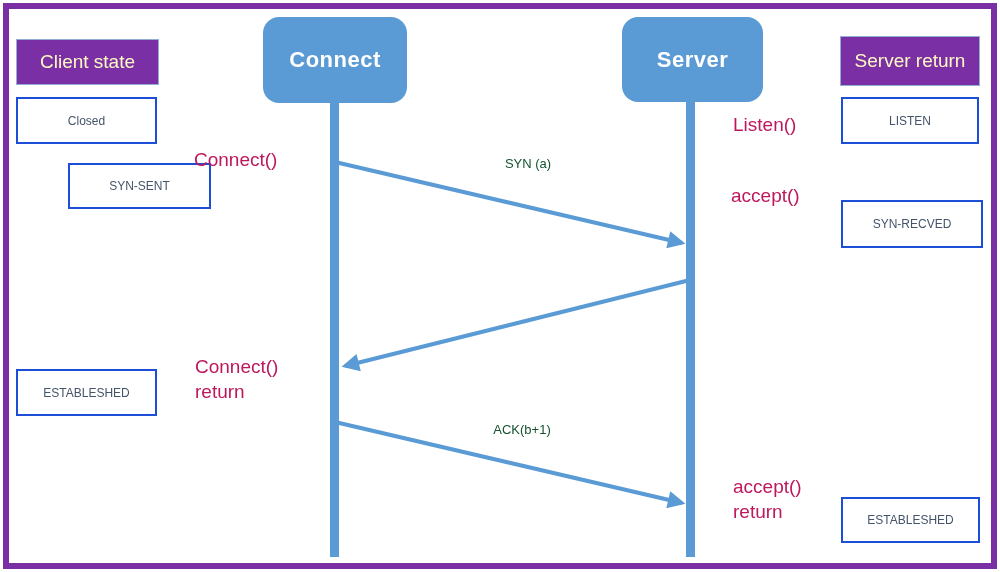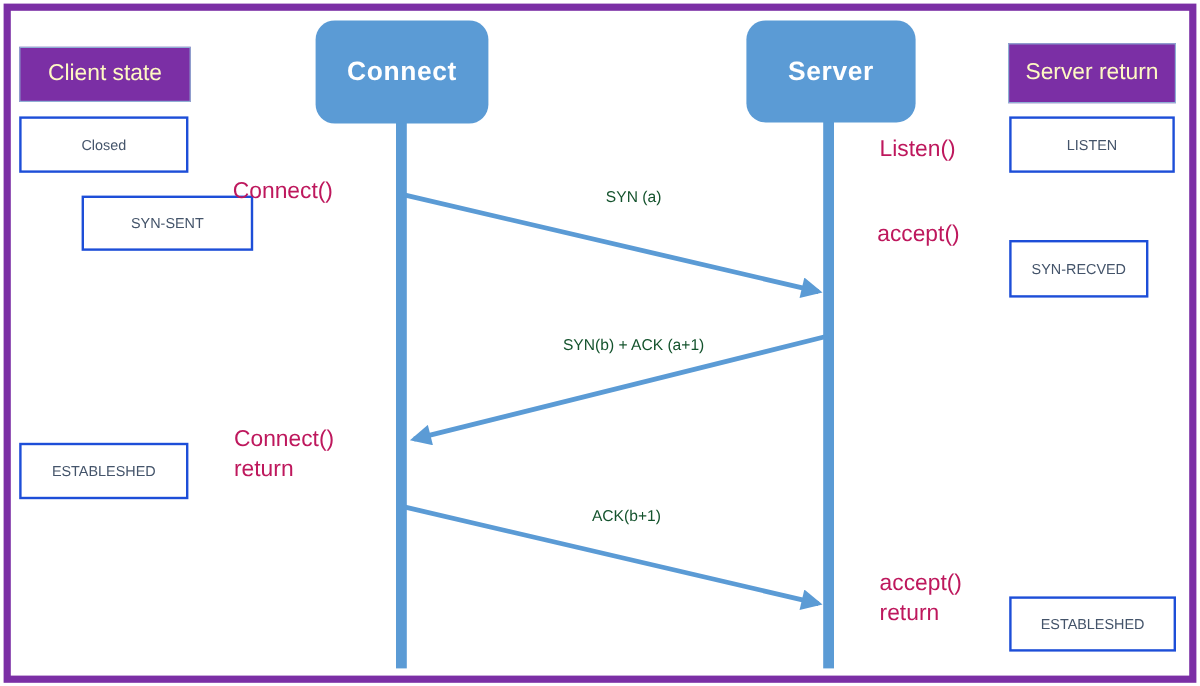--- a/index.html
+++ b/index.html
@@ -78,21 +78,21 @@
     display: flex;
     align-items: center;
     justify-content: center;
     z-index: 3;
     box-sizing: border-box;
   }
   .state-box.closed       { left: 16px;  top: 97px;  width: 141px; height: 47px; }
   .state-box.syn-sent     { left: 24px;  top: 163px; width: 143px; height: 46px; margin-left: 44px; }
   .state-box.estab-left   { left: 16px;  top: 369px; width: 141px; height: 47px; }
   .state-box.listen       { left: 841px; top: 97px;  width: 138px; height: 47px; }
-  .state-box.syn-recved   { left: 841px; top: 200px; width: 116px; height: 48px; }
+  .state-box.syn-recved   { left: 841px; top: 200px; width: 142px; height: 48px; }
   .state-box.estab-right  { left: 841px; top: 497px; width: 139px; height: 46px; }
   
   .call-label {
     position: absolute;
     color: #be185d;
     font-size: 19px;
     line-height: 25px;
     z-index: 3;
     white-space: nowrap;
   }
@@ -155,16 +155,15 @@
   <div class="call-label connect-return">
     <div>Connect()</div>
     <div>return</div>
   </div>
   <div class="call-label accept-return">
     <div>accept()</div>
     <div>return</div>
   </div>
 
   <div class="msg-label syn">SYN (a)</div>
-  <div class="msg-label syn-ack">SYN(b) + ACK (a+1)</div>
   <div class="msg-label ack">ACK(b+1)</div>
 
 </div>
 
 </body></html>

